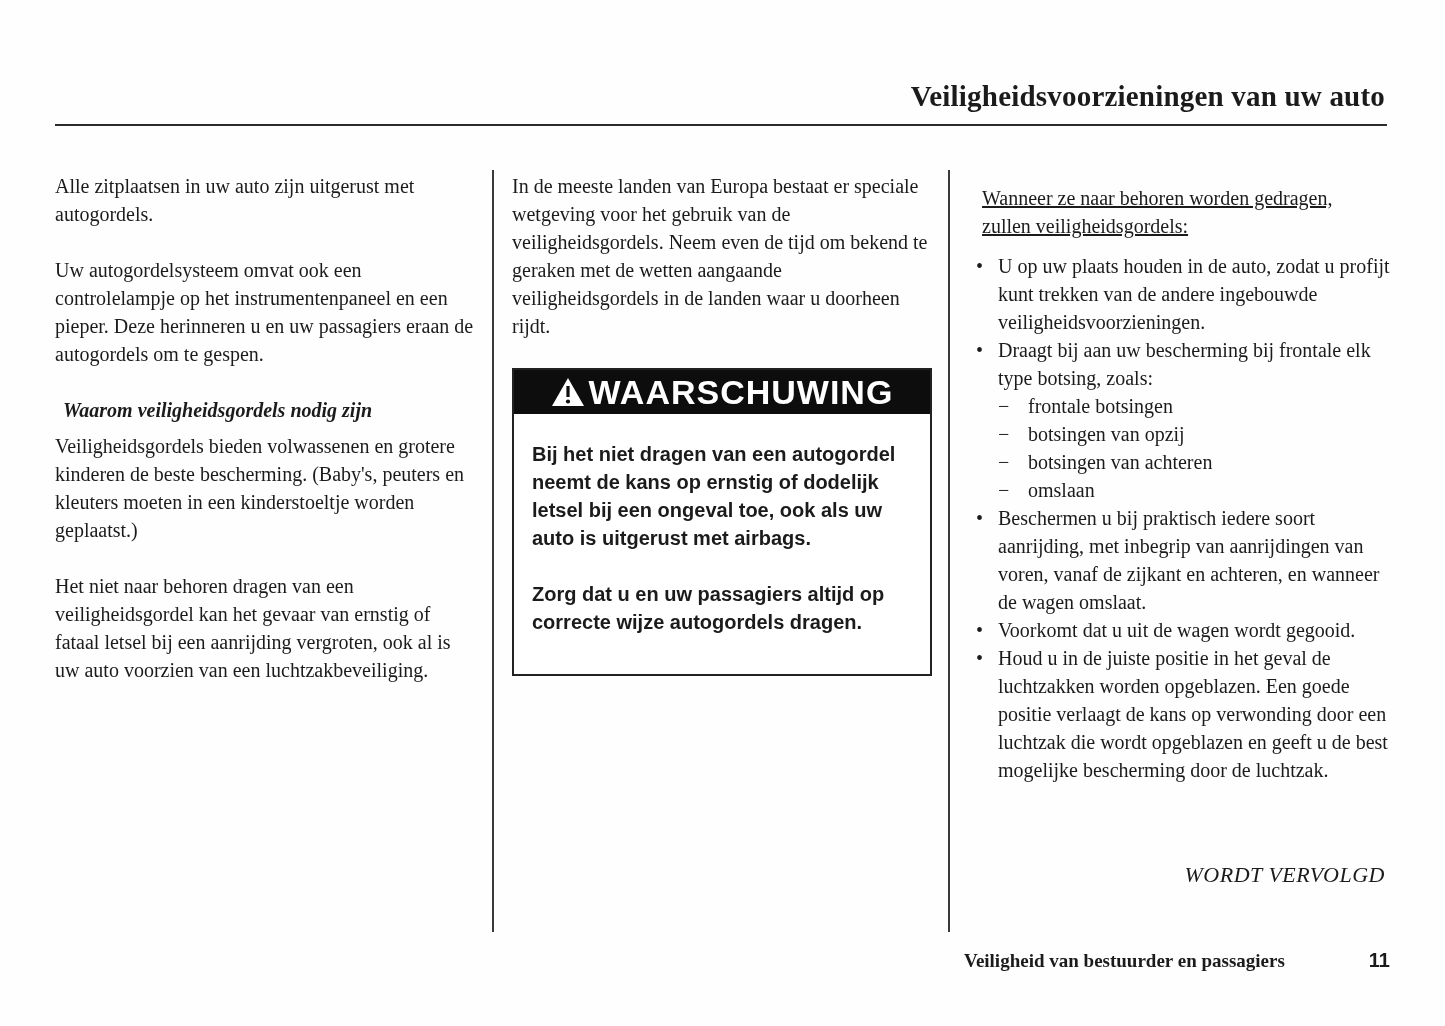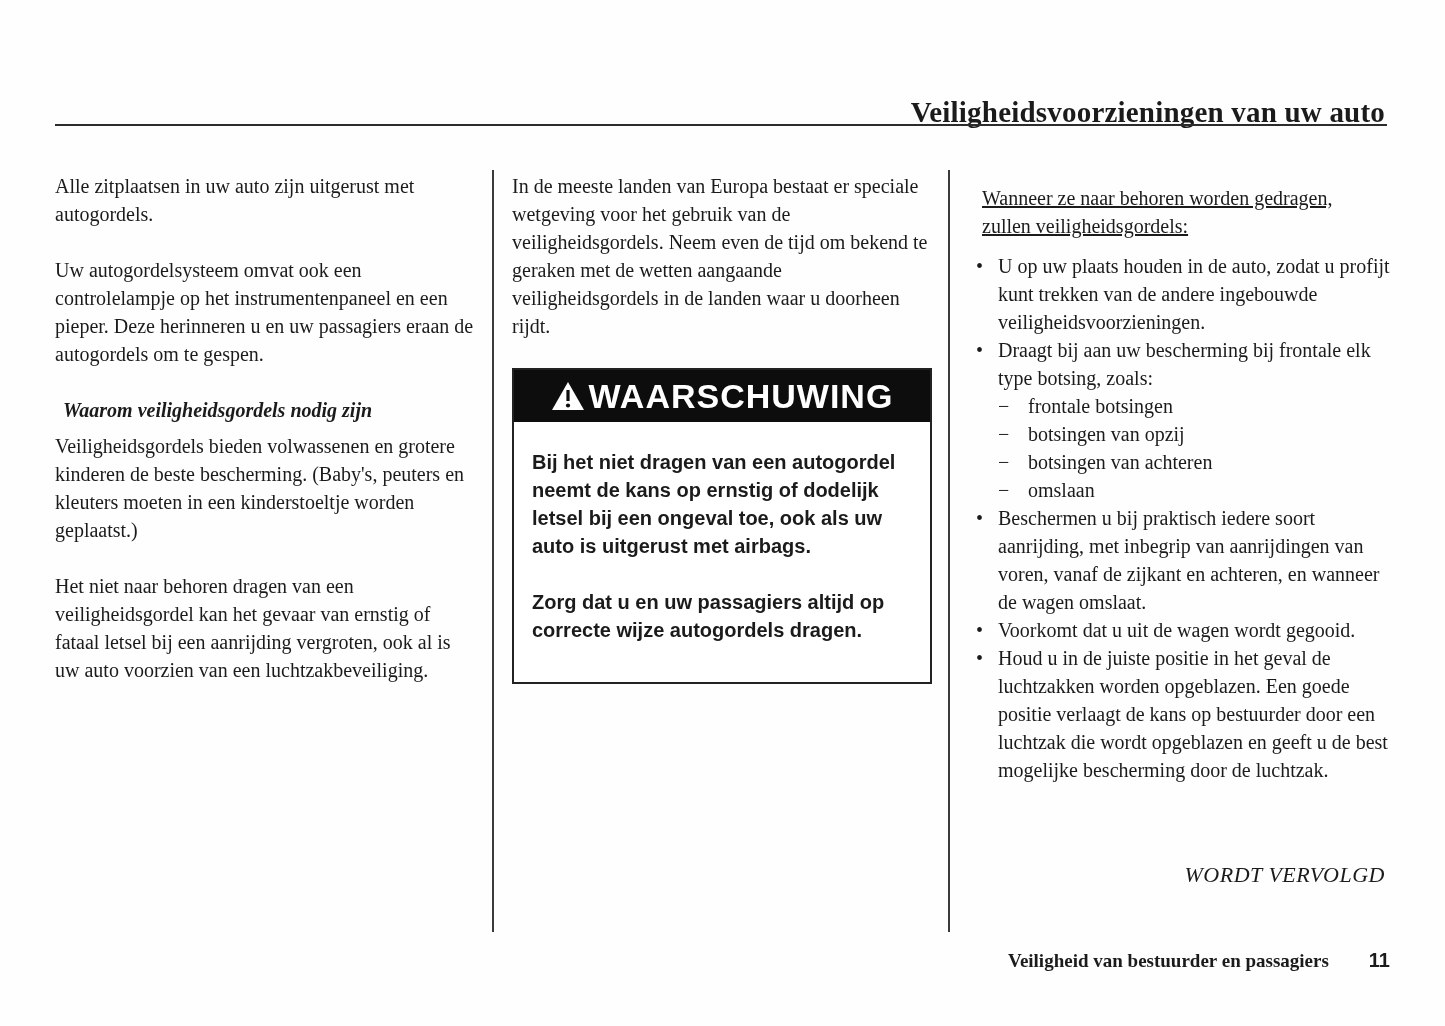--- a/index.html
+++ b/index.html
@@ -2,21 +2,21 @@
 <html><head>
 <meta charset="utf-8">
 <style>
   html,body{margin:0;padding:0;background:#e8e8e8;}
   .page{
     position:relative;width:1445px;height:1026px;background:#fefefe;
     font-family:"Liberation Serif", serif;color:#1b1b1b;overflow:hidden;
   }
   
   .header-title{
-    position:absolute;top:96px;right:60px;
+    position:absolute;top:80px;right:60px;
     font-size:29px;font-weight:bold;letter-spacing:0.2px;
   }
   .header-rule{
     position:absolute;top:124px;left:55px;right:58px;height:2px;background:#2c2c2c;
   }
   
   .col{position:absolute;top:172px;width:420px;font-size:20px;line-height:28px;}
   .col p{margin:0 0 28px 0;}
   .col1{left:55px;}
   .col2{left:512px;}
@@ -28,21 +28,21 @@
     margin:0;font-size:22px;font-weight:bold;line-height:28px;
   }
   .ital-heading{
     margin:8px;font-size:20px;font-weight:bold;font-style:italic;line-height:28px;
   }
   
   .warning-box{
     margin-top:26px;border:2px solid #222;background:#fff;
   }
   .warning-header{
-    background:#0d0d0d;color:#fff;height:52px;display:flex;align-items:center;justify-content:center;
+    background:#0d0d0d;color:#fff;height:44px;display:flex;align-items:center;justify-content:center;
     font-family:"Liberation Sans", sans-serif;font-weight:bold;font-size:34px;letter-spacing:1px;
   }
   .warning-header svg{margin-right:4px;}
   .warning-body{
     padding:26px 26px 20px 18px;
     font-family:"Liberation Sans", sans-serif;font-weight:bold;font-size:20px;line-height:28px;
   }
   .warning-body p{margin:0 0 28px 0;}
   .warning-body p:last-child{margin-bottom:18px;}
   
@@ -51,21 +51,21 @@
   .bullet-marker{width:22px;padding-left:6px;flex:none;}
   .bullet-text{flex:1;}
   .sub-item{display:flex;align-items:flex-start;padding-left:28px;}
   .sub-marker{width:30px;flex:none;}
   
   .continued{
     position:absolute;top:862px;right:60px;
     font-size:22px;font-style:italic;letter-spacing:0.5px;
   }
   .footer{
-    position:absolute;top:949px;right:55px;display:flex;align-items:baseline;gap:40px;
+    position:absolute;top:949px;right:55px;display:flex;align-items:baseline;gap:84px;
   }
   .footer-text{font-size:19px;font-weight:bold;}
   .footer-page{
     font-family:"Liberation Sans", sans-serif;font-size:20px;font-weight:bold;
   }
 </style>
 </head>
 <body>
 
 <div class="page">
@@ -140,21 +140,21 @@
       <div class="bullet-text">Beschermen u bij praktisch iedere soort aanrijding, met inbegrip van aanrijdingen van voren, vanaf de zijkant en achteren, en wanneer de wagen omslaat.</div>
     </div>
 
     <div class="bullet-item">
       <span class="bullet-marker">•</span>
       <div class="bullet-text">Voorkomt dat u uit de wagen wordt gegooid.</div>
     </div>
 
     <div class="bullet-item">
       <span class="bullet-marker">•</span>
-      <div class="bullet-text">Houd u in de juiste positie in het geval de luchtzakken worden opgeblazen. Een goede positie verlaagt de kans op bestuurder door een luchtzak die wordt opgeblazen en geeft u de best mogelijke bescherming door de luchtzak.</div>
+      <div class="bullet-text">Houd u in de juiste positie in het geval de luchtzakken worden opgeblazen. Een goede positie verlaagt de kans op verwonding door een luchtzak die wordt opgeblazen en geeft u de best mogelijke bescherming door de luchtzak.</div>
     </div>
   </div>
 
   <div class="continued">WORDT VERVOLGD</div>
 
   <div class="footer">
     <span class="footer-text">Veiligheid van bestuurder en passagiers</span>
     <span class="footer-page">11</span>
   </div>
 

